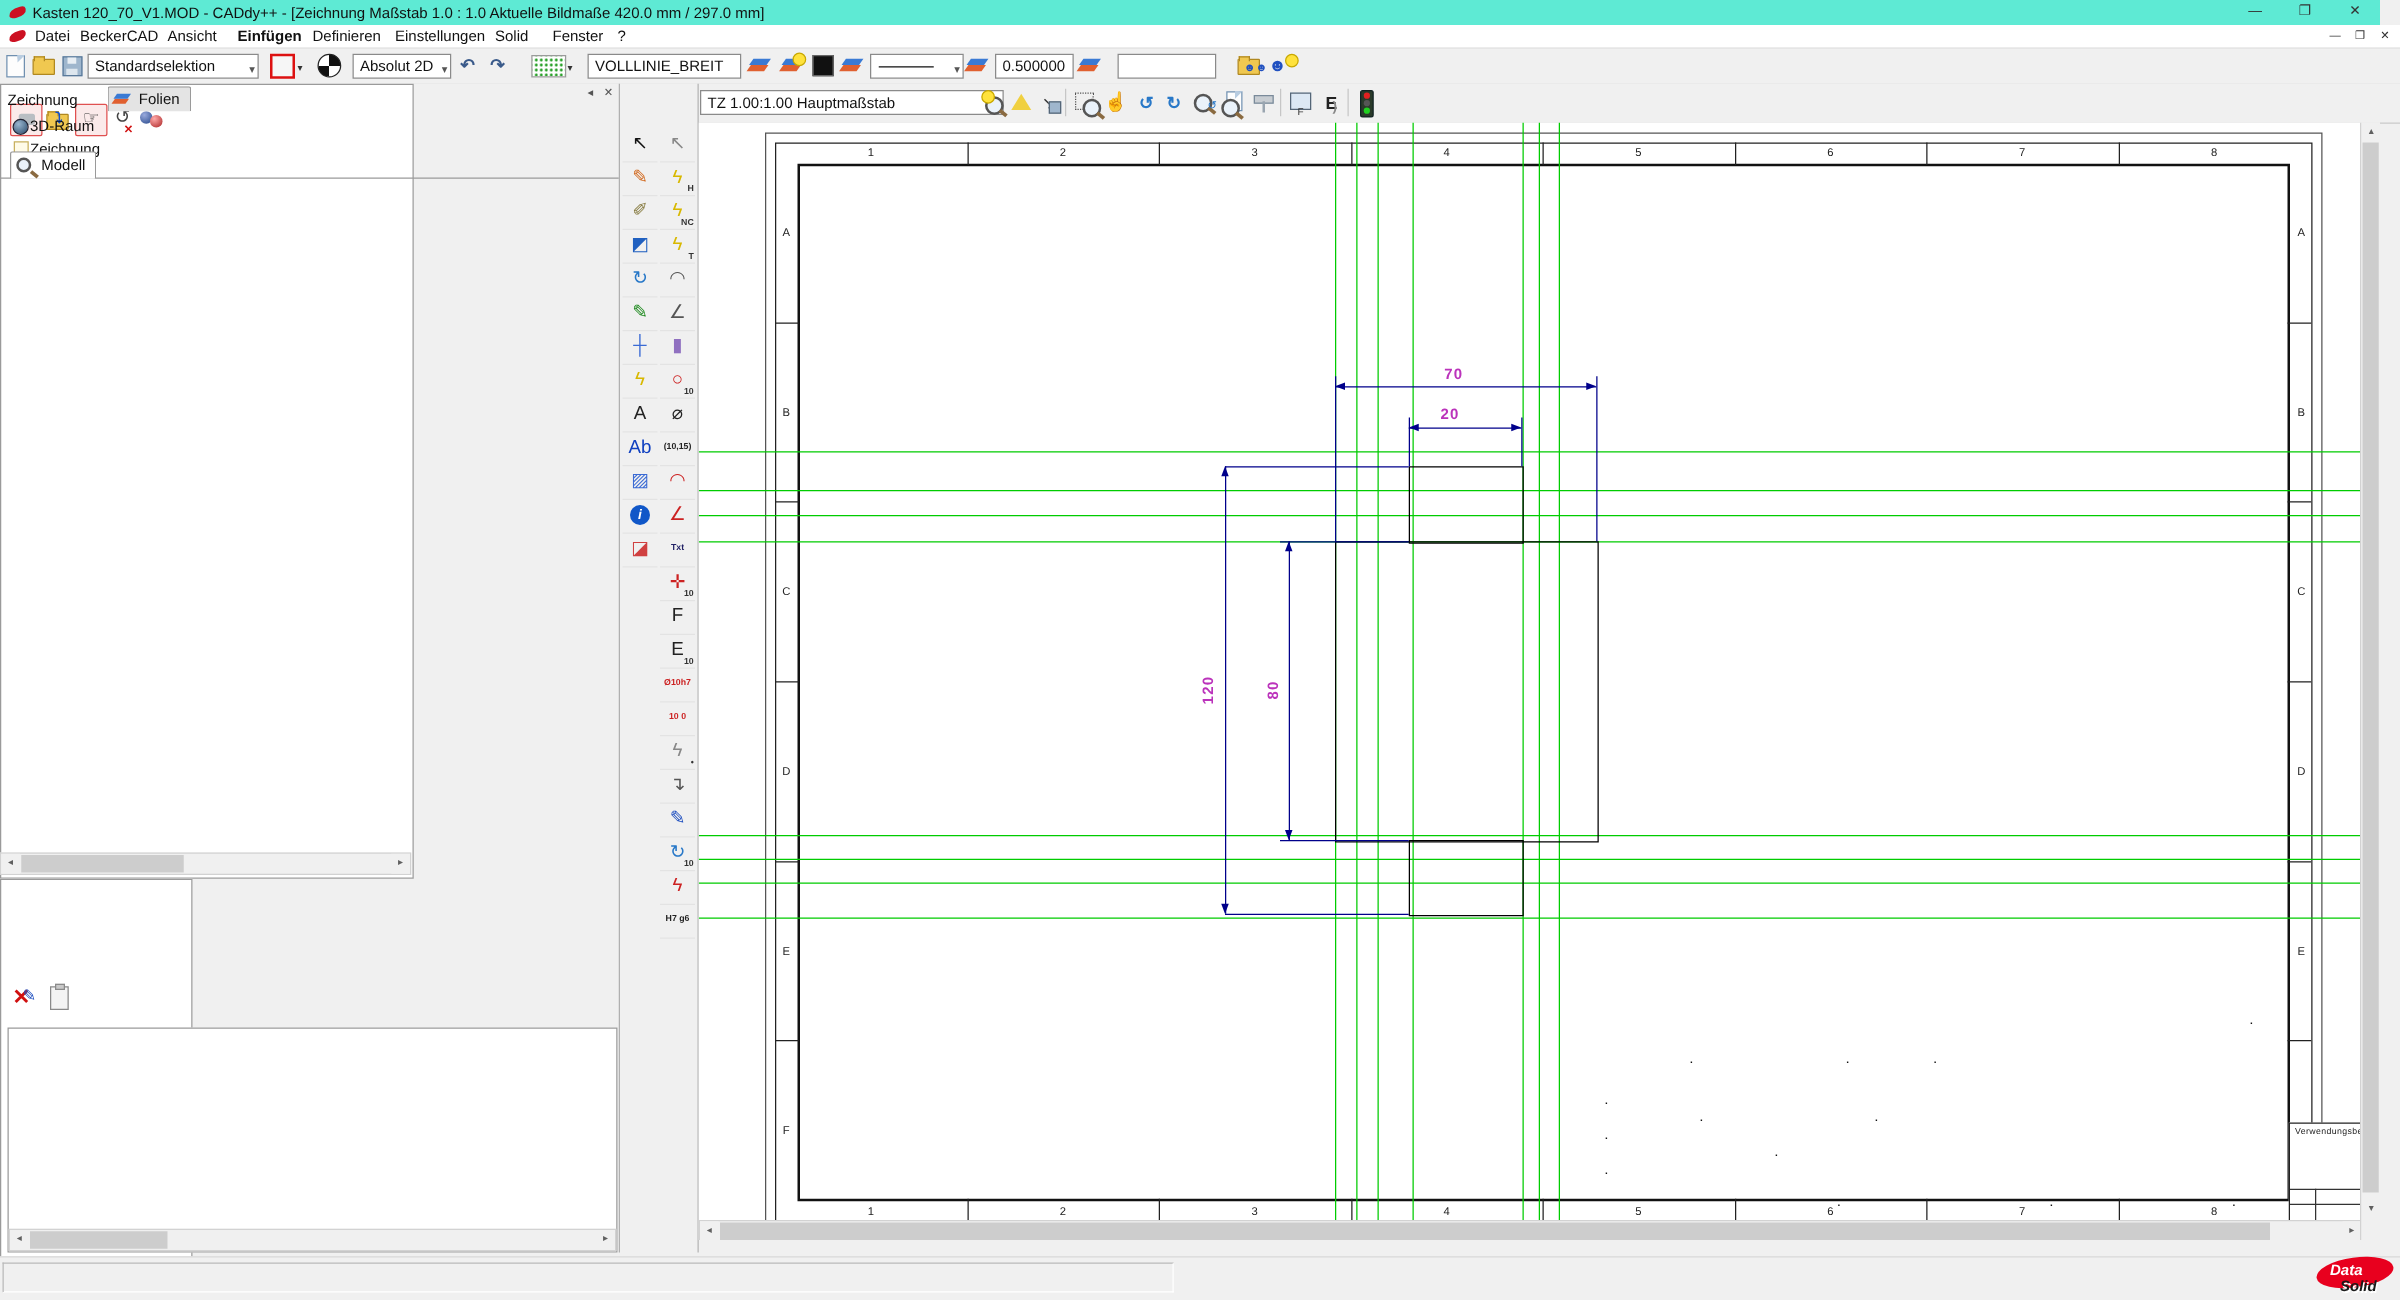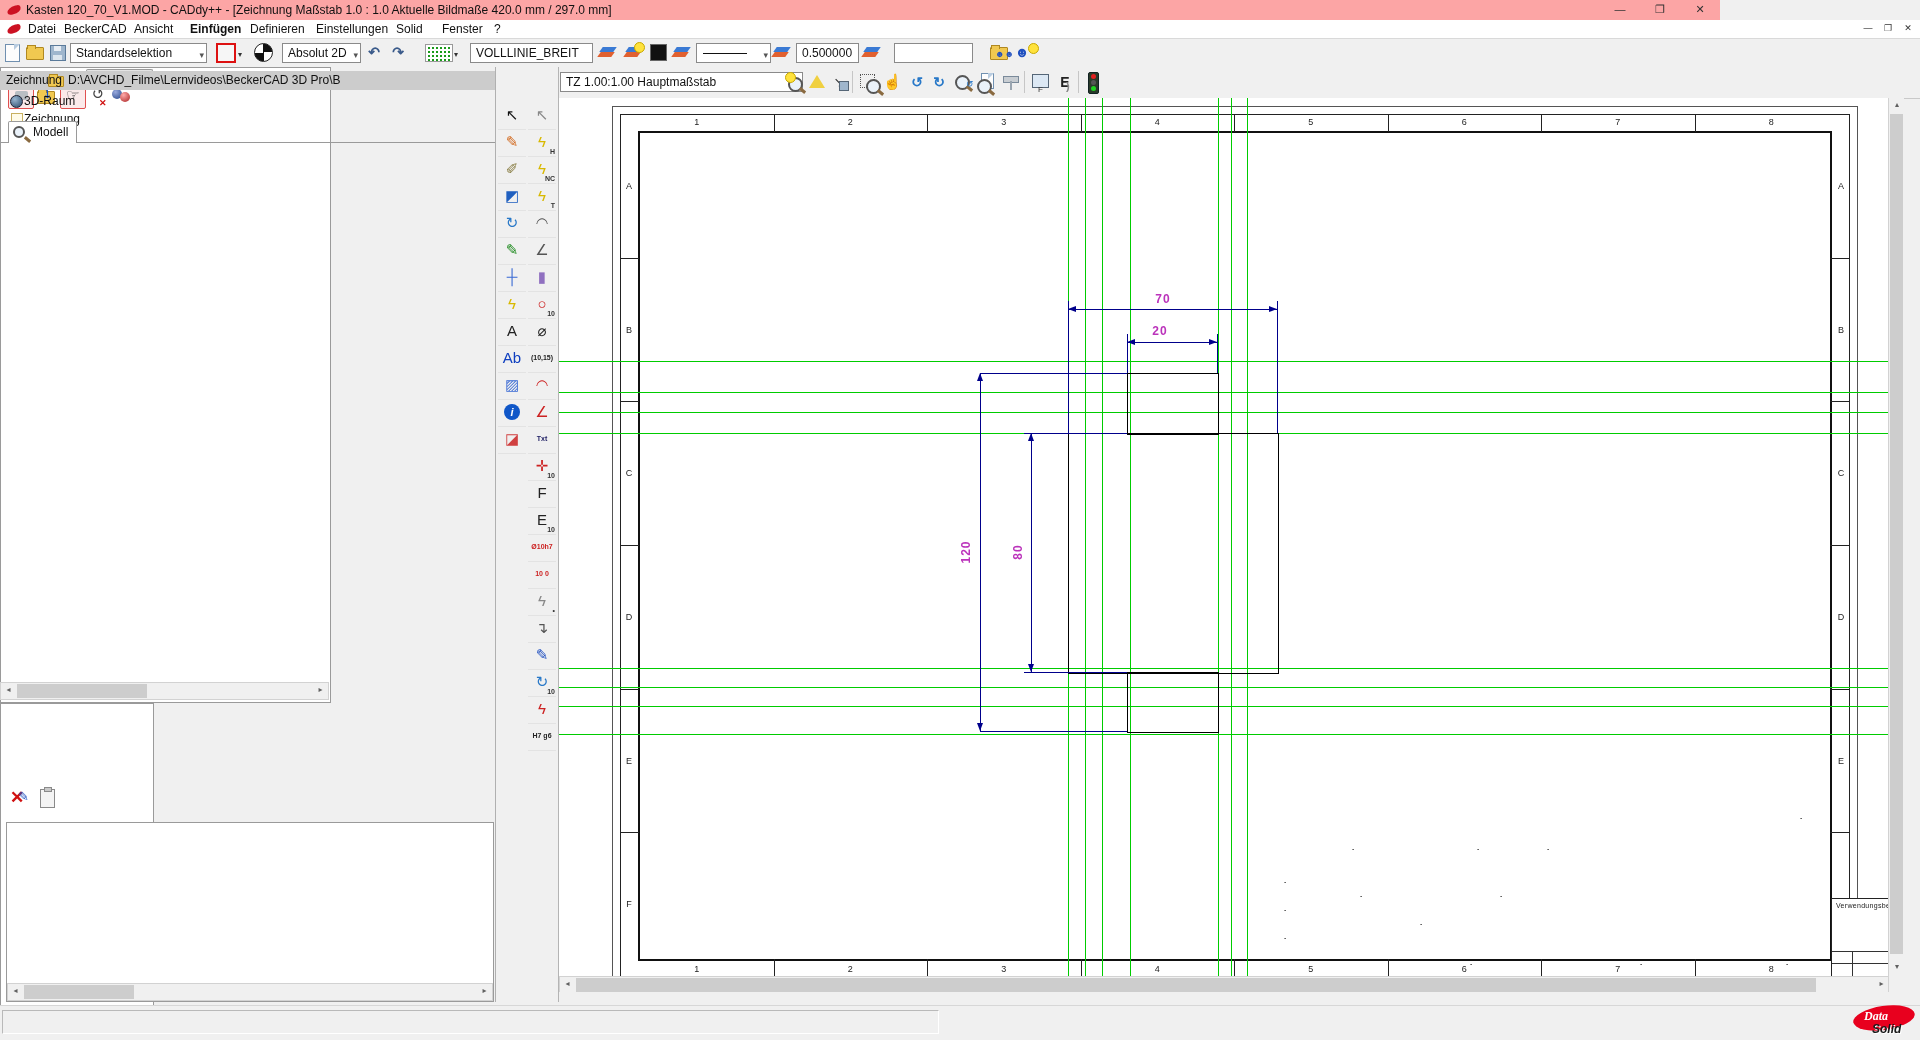--- a/index.html
+++ b/index.html
@@ -1,20 +1,20 @@
 <!DOCTYPE html>
 <html><head>
 <meta charset="utf-8">
 <style>
   html,body{margin:0;padding:0;background:#444;}
   #app{position:relative;width:1920px;height:1040px;background:#f0f0f0;overflow:hidden;
        font-family:"Liberation Sans",sans-serif;font-size:12px;color:#111;}
   .abs{position:absolute;}
   
-  #titlebar{left:0;top:0;width:1720px;height:20px;background:#fca5a5;border-bottom:1px solid #e8e8e8;}
+  #titlebar{left:0;top:0;width:1904px;height:20px;background:#5eead4;border-bottom:1px solid #e8e8e8;}
   #titlebar .ttext{position:absolute;left:26px;top:3px;font-size:12px;color:#111;white-space:nowrap;}
   .app-logo{position:absolute;width:14px;height:8px;background:#cc1122;border-radius:70% 30% 65% 35%;transform:rotate(-14deg);}
   .wbtn{position:absolute;top:0;width:40px;height:20px;text-align:center;line-height:19px;font-size:11px;color:#333;}
   .wbtn-s{position:absolute;top:2px;width:16px;height:13px;text-align:center;line-height:12px;font-size:9px;color:#333;}
   #menubar{left:0;top:20px;width:1920px;height:18px;background:#ffffff;border-bottom:1px solid #d9d9d9;}
   .menu-item{position:absolute;top:1px;height:16px;line-height:16px;font-size:12px;color:#111;padding:0 4px;}
   
   #toolbar{left:0;top:39px;width:1920px;height:28px;background:#f0f0f0;border-bottom:1px solid #d0d0d0;}
   .tb-icon{position:absolute;top:3px;width:20px;height:20px;text-align:center;line-height:20px;font-size:14px;}
   .combo{position:absolute;background:#fff;border:1px solid #8a8a8a;font-size:12px;line-height:18px;padding-left:5px;height:18px;}
@@ -81,21 +81,21 @@
   #titleblock{position:absolute;left:1272px;top:800px;width:560px;height:161px;border:1px solid #222;background:#fff;font-size:7px;color:#222;}
   .tbl-h{position:absolute;background:#333;height:1px;}
   .tbl-v{position:absolute;background:#333;width:1px;}
   .tbl-t{position:absolute;white-space:nowrap;font-size:7px;letter-spacing:0.3px;}
   .tbl-dot{position:absolute;font-size:8px;font-weight:bold;}
   
   #statusbar{left:0;top:1005px;width:1920px;height:35px;background:#f0f0f0;border-top:1px solid #d7d7d7;z-index:8;}
   #statusbar .sunken{position:absolute;left:2px;top:4px;width:935px;height:22px;border:1px solid #b9b9b9;border-right-color:#fff;border-bottom-color:#fff;background:#f0f0f0;}
   #dslogo{position:absolute;left:1852px;top:-4px;width:66px;height:40px;}
   #dslogo .ell{position:absolute;left:1px;top:4px;width:62px;height:24px;background:#e8001e;border-radius:50%;transform:rotate(-8deg);}
-  #dslogo .l1{position:absolute;left:12px;top:7px;color:#fff;font-weight:bold;font-size:12px;font-style:italic;font-family:Liberation Serif, serif;}
+  #dslogo .l1{position:absolute;left:12px;top:7px;color:#fff;font-weight:bold;font-size:12px;font-style:italic;}
   #dslogo .l2{position:absolute;left:20px;top:20px;color:#1a1a1a;font-weight:bold;font-size:12px;font-style:italic;text-shadow:1px 1px 0 #fff;}
   
   .ct-icon{position:absolute;top:4px;width:22px;height:22px;text-align:center;line-height:22px;font-size:14px;color:#444;}
   .printer{position:absolute;width:16px;height:9px;background:#b9c4ce;border:1px solid #6a7a8a;border-radius:1px;}
   .printer::before{content:"";position:absolute;left:3px;top:-4px;width:9px;height:4px;background:#fff;border:1px solid #8a8a8a;}
   .palette-ic{position:absolute;width:16px;height:12px;background:#f6edda;border:1px solid #a09060;border-radius:50% 50% 45% 45%;}
   .palette-ic i{position:absolute;width:3px;height:3px;border-radius:50%;}
   .traffic{position:absolute;width:9px;height:20px;background:#2a3a2a;border-radius:2px;border:1px solid #122;}
   .traffic i{position:absolute;left:2px;width:5px;height:5px;border-radius:50%;}
   .roller{position:absolute;width:14px;height:5px;background:#c8cdd2;border:1px solid #7a8a9a;}
@@ -195,24 +195,20 @@
       <span class="ticon mag" style="width:8px;height:8px;"></span>
       <span>Modell</span>
     </div>
     <div class="tab inactive" style="left:86px;">
       <span class="ticon icon-layers" style="transform:scale(0.8);left:1px;top:2px;"></span>
       <span>Folien</span>
     </div>
     <div style="position:absolute;left:0;top:75px;width:495px;height:1px;background:#9a9a9a;"></div>
 
     <div id="tree">
-      <div class="tree-row">
-        <span class="icon-folder" style="left:48px;top:5px;width:14px;height:9px;background:#f0c850;"></span>
-        <span style="position:absolute;left:68px;top:0;">D:\AVCHD_Filme\Lernvideos\BeckerCAD 3D Pro\B</span>
-      </div>
       <div class="sb-h" style="left:0px;top:615px;width:327px;height:16px;">
         <div class="sb-arr" style="left:0;">◂</div>
         <div class="sb-thumb" style="left:16px;width:130px;"></div>
         <div class="sb-arr" style="right:0;">▸</div>
       </div>
     </div>
 
     <div id="objpanel">
       <div style="position:absolute;left:6px;top:6px;">Zeichnung</div>
       <div class="obj-row" style="top:26px;">

